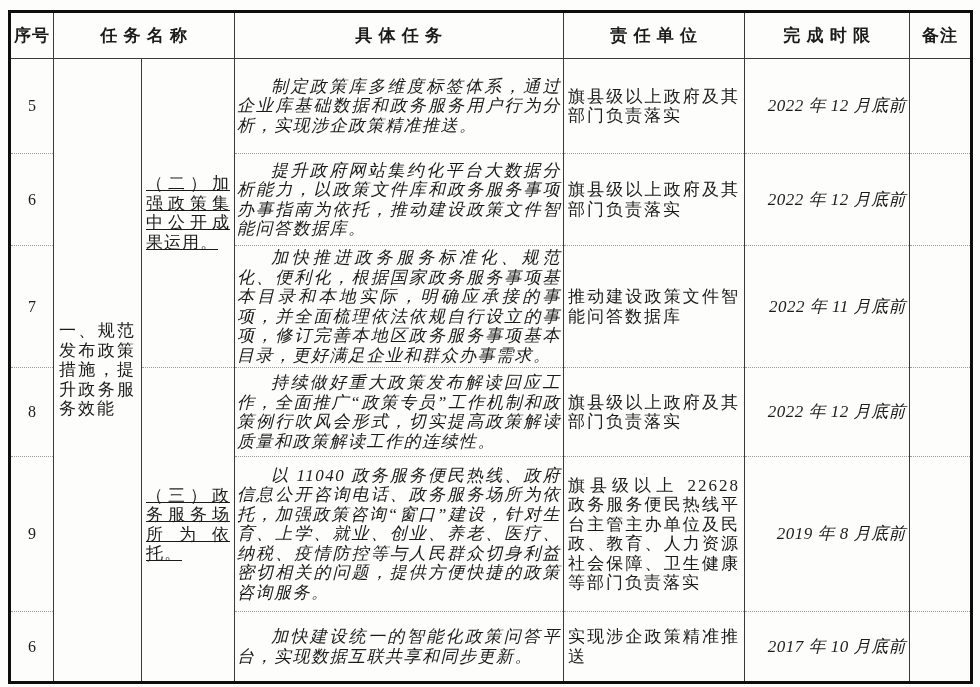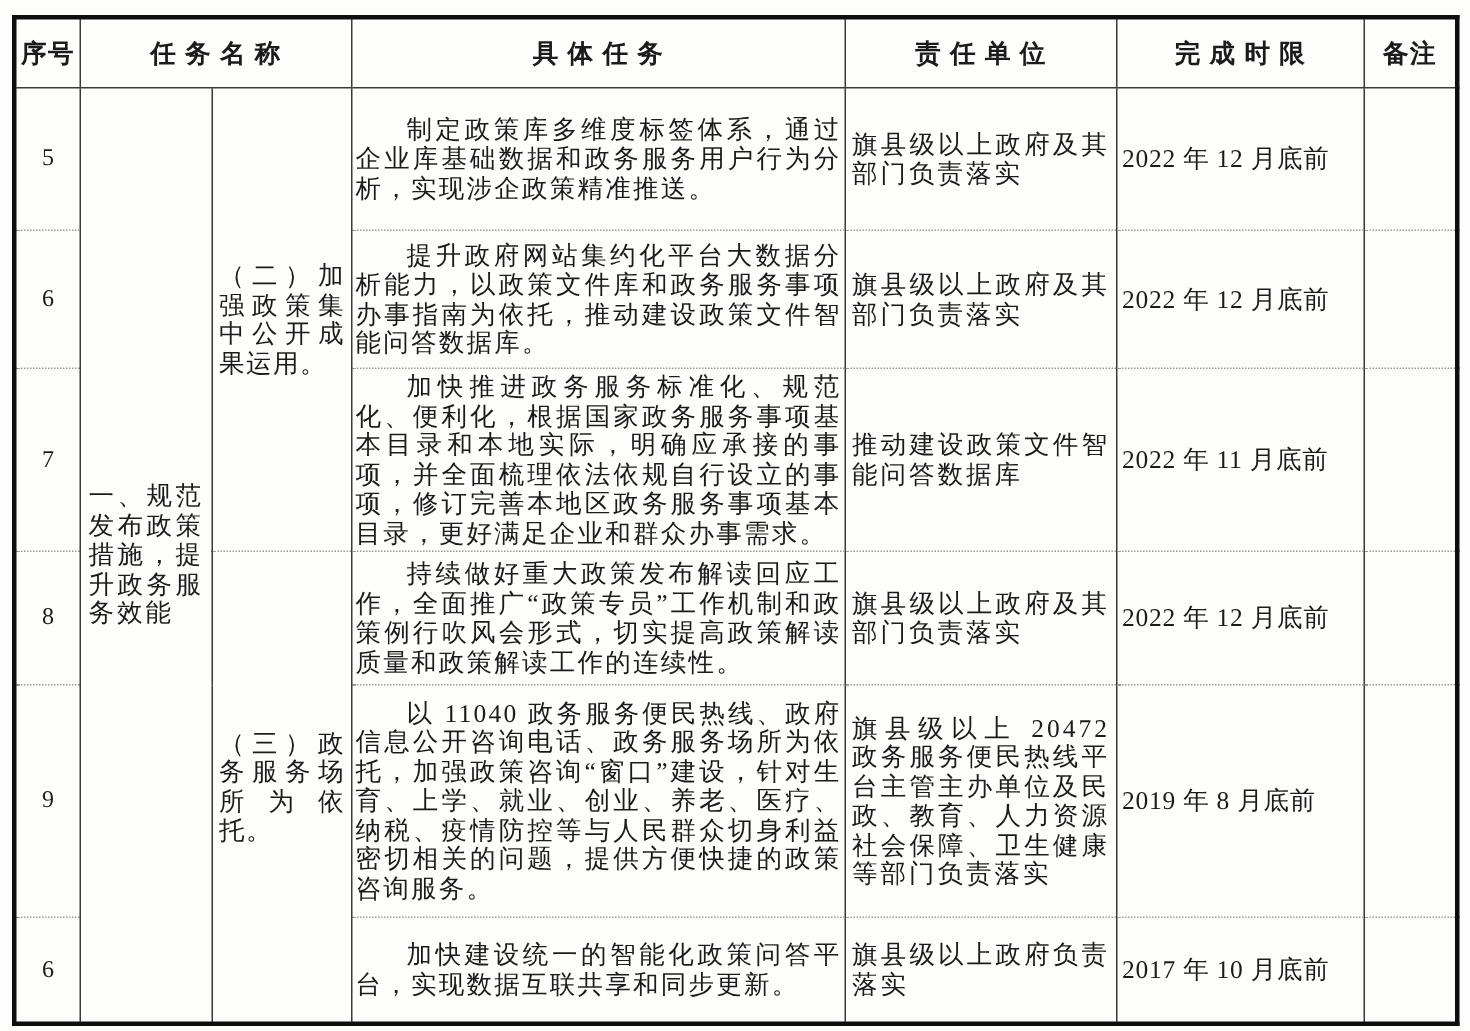--- a/index.html
+++ b/index.html
@@ -47,37 +47,40 @@
     text-justify: inter-ideograph;
     letter-spacing: 2px;
     padding: 2px 5px;
     margin-top: 40px;
   }
   td.subgroup-cell {
     text-align: justify;
     text-justify: inter-ideograph;
     letter-spacing: 1px;
     padding: 10px 4px;
+    text-decoration: underline;
   }
   td.task-cell {
     text-align: justify;
     text-justify: inter-ideograph;
     text-indent: 2em;
     letter-spacing: 1.5px;
     padding: 2px 2px;
+    font-style: italic;
   }
   td.unit-cell {
     text-align: justify;
     text-justify: inter-ideograph;
     letter-spacing: 2px;
     padding: 2px 4px;
   }
   td.deadline-cell {
-    text-align: left;
+    text-align: right;
     letter-spacing: 0.5px;
+    font-style: italic;
   }
   td.remark-cell {
     text-align: center;
   }
 </style>
 </head>
 <body>
 
 <table class="doc-table">
   <colgroup>
@@ -131,26 +134,26 @@
     <td class="subgroup-cell" rowspan="3">（三）政务服务场所为依托。</td>
     <td class="task-cell">持续做好重大政策发布解读回应工作，全面推广“政策专员”工作机制和政策例行吹风会形式，切实提高政策解读质量和政策解读工作的连续性。</td>
     <td class="unit-cell">旗县级以上政府及其部门负责落实</td>
     <td class="deadline-cell">2022 年 12 月底前</td>
     <td class="remark-cell"></td>
   </tr>
 
   <tr style="height:155px">
     <td class="no-cell">9</td>
     <td class="task-cell">以 11040 政务服务便民热线、政府信息公开咨询电话、政务服务场所为依托，加强政策咨询“窗口”建设，针对生育、上学、就业、创业、养老、医疗、纳税、疫情防控等与人民群众切身利益密切相关的问题，提供方便快捷的政策咨询服务。</td>
-    <td class="unit-cell">旗县级以上 20472 政务服务便民热线平台主管主办单位及民政、教育、人力资源社会保障、卫生健康等部门负责落实</td>
+    <td class="unit-cell">旗县级以上 22628 政务服务便民热线平台主管主办单位及民政、教育、人力资源社会保障、卫生健康等部门负责落实</td>
     <td class="deadline-cell">2019 年 8 月底前</td>
     <td class="remark-cell"></td>
   </tr>
 
   <tr style="height:71px">
     <td class="no-cell">6</td>
     <td class="task-cell">加快建设统一的智能化政策问答平台，实现数据互联共享和同步更新。</td>
-    <td class="unit-cell">旗县级以上政府负责落实</td>
+    <td class="unit-cell">实现涉企政策精准推送</td>
     <td class="deadline-cell">2017 年 10 月底前</td>
     <td class="remark-cell"></td>
   </tr>
 </tbody>
   </table>
 
 </body></html>

